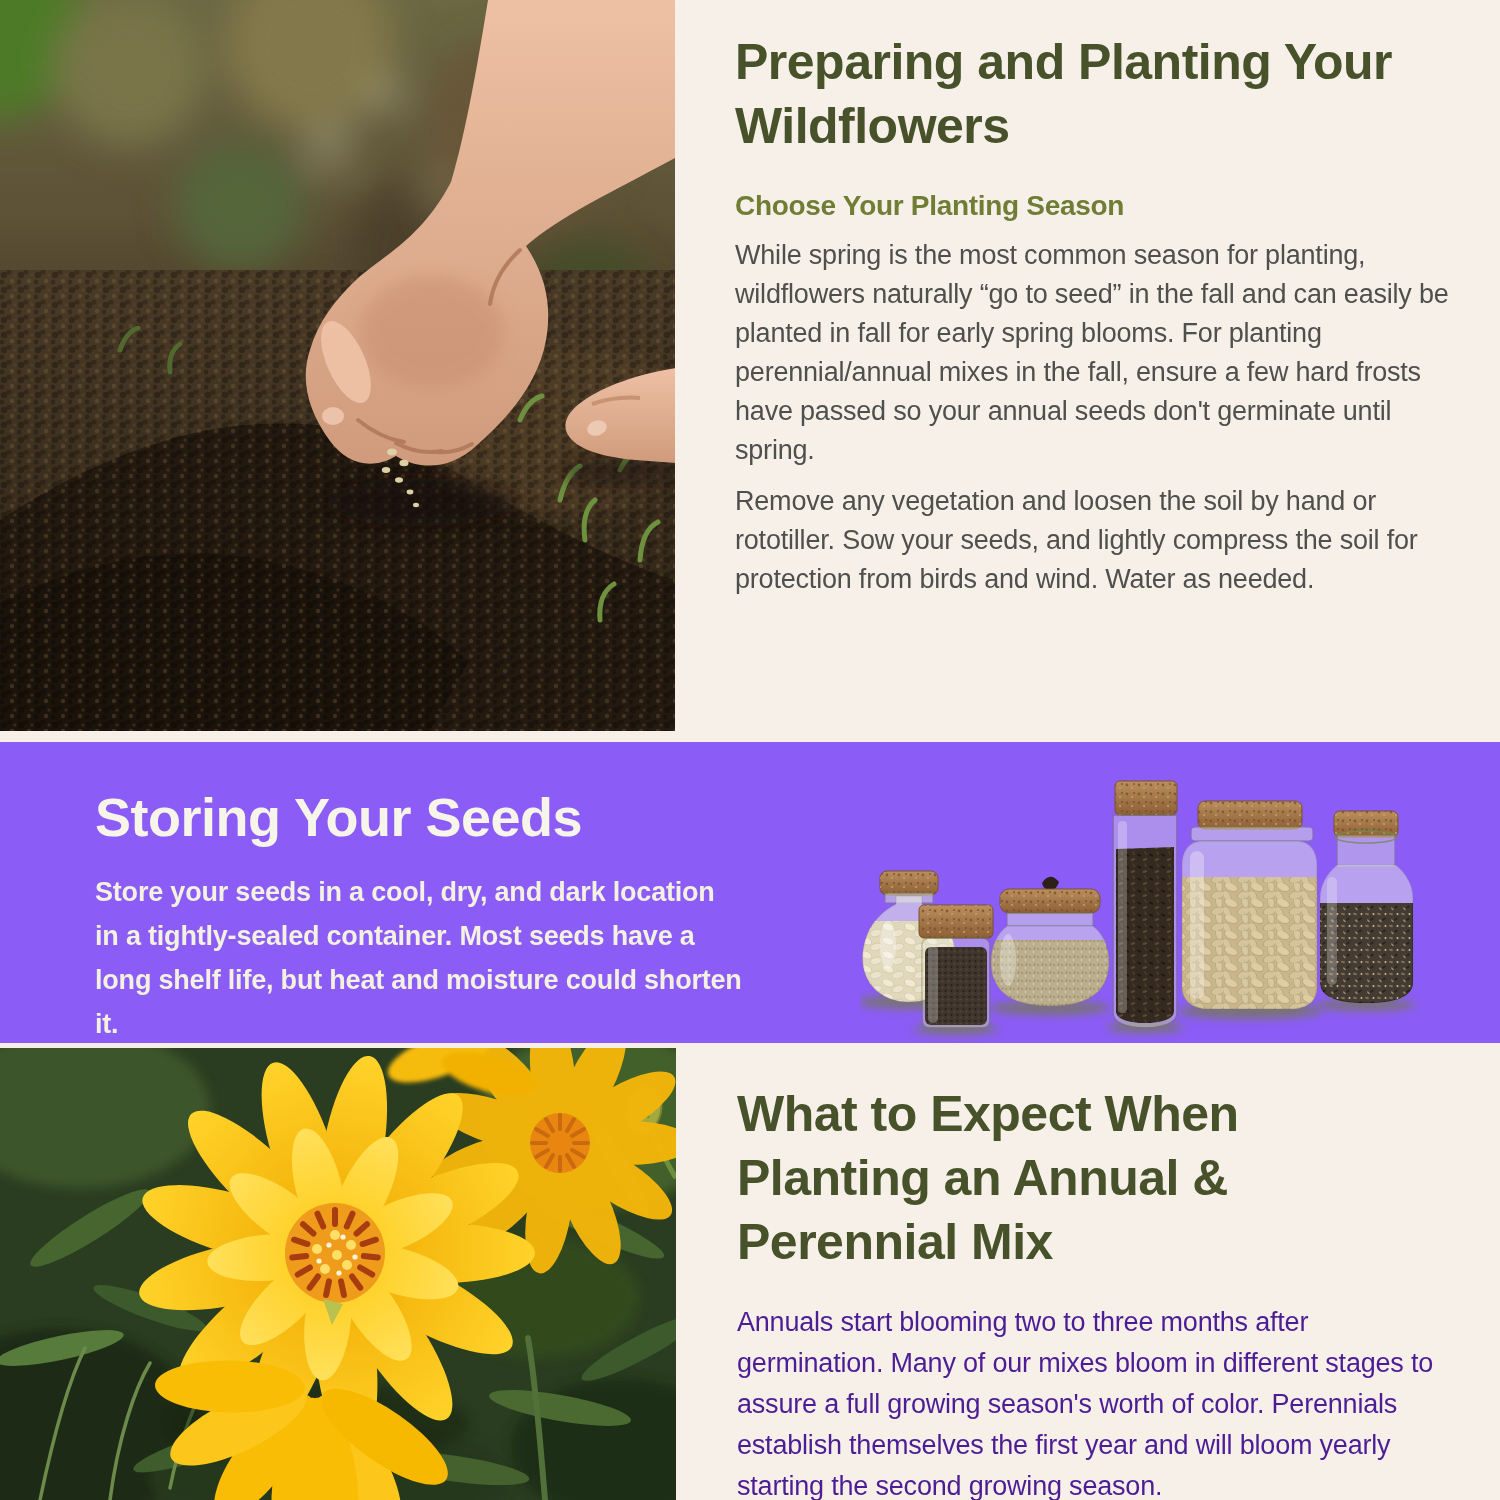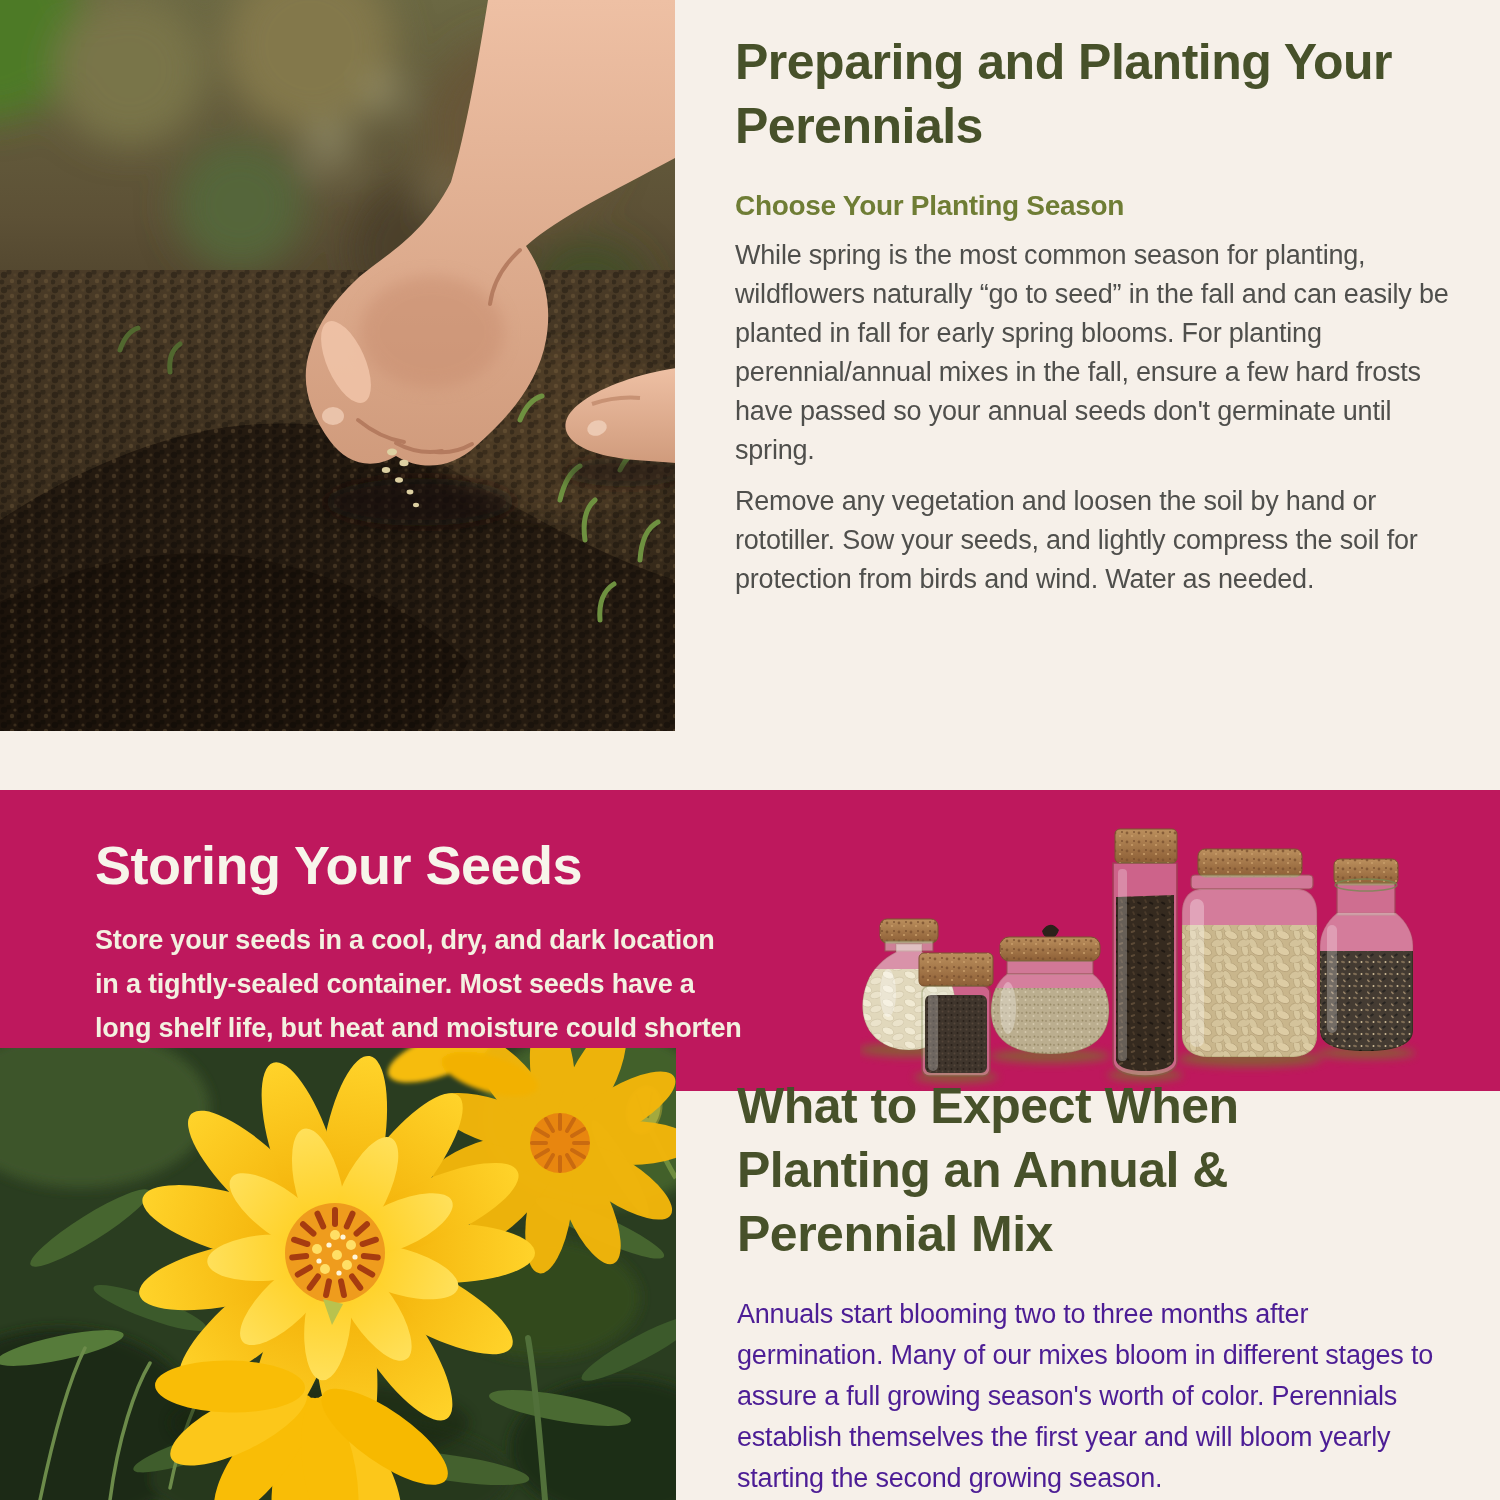--- a/index.html
+++ b/index.html
@@ -26,40 +26,39 @@
     color:#6f7d35;
   }
   .subsection p{
     margin:12px 0 12px 0;width:716px;
     font-size:27px;line-height:39px;letter-spacing:-0.2px;
     color:#4f4f4c;
   }
 
   .band{
     position:absolute;left:0;top:742px;width:1500px;height:301px;
-    background:#be185d;
-    margin-top:48px;
+    background:#8b5cf6;
   }
   .band h2{
     position:absolute;left:95px;top:44px;margin:0;
     font-size:54px;line-height:62px;font-weight:700;letter-spacing:-0.5px;
     color:#f7f5ea;
   }
   .band p{
     position:absolute;left:95px;top:128px;margin:0;width:650px;
     font-size:27px;line-height:44px;letter-spacing:-0.2px;
     color:#f3f1e0;
     font-weight:bold;
   }
   .jars{position:absolute;left:860px;top:13px;width:560px;height:290px;}
   .jars svg{display:block;width:100%;height:100%;}
 
   .bottom-text{position:absolute;left:737px;top:1074px;width:730px;}
   .bottom-text h2{
-    margin:0 0 28px 0;width:590px;
+    margin:8px 0 28px 0;width:590px;
     font-size:50px;line-height:64px;font-weight:700;letter-spacing:-0.5px;
     color:#47512a;
   }
   .bottom-text p{
     margin:0;width:720px;
     font-size:27px;line-height:41px;letter-spacing:-0.2px;
     color:#4c1d95;
   }
 </style>
 </head>
@@ -154,21 +153,21 @@
       <g>
         <ellipse cx="625" cy="472" rx="62" ry="15" fill="#120d07" opacity="0.5" filter="url(#b8)"></ellipse>
         <path d="M676,368 C638,374 604,386 583,401 C566,413 560,426 571,439 C584,453 613,459 649,461 L676,463 Z" fill="url(#skin)"></path>
         <ellipse cx="597" cy="428" rx="10" ry="7.5" fill="#ecc9b2" transform="rotate(-18 597 428)"></ellipse>
         <path d="M592,404 q24,-8 48,-6" stroke="#c08a6c" stroke-width="4" fill="none" opacity="0.8"></path>
       </g>
     </svg>
   </figure>
 
   <section class="top-text">
-    <h1>Preparing and Planting Your Perennials</h1>
+    <h1>Preparing and Planting Your Wildflowers</h1>
     <div class="subsection">
       <h3>Choose Your Planting Season</h3>
       <p>While spring is the most common season for planting, wildflowers naturally “go to seed” in the fall and can easily be planted in fall for early spring blooms. For planting perennial/annual mixes in the fall, ensure a few hard frosts have passed so your annual seeds don't germinate until spring.</p>
     </div>
     <div class="subsection">
       <p>Remove any vegetation and loosen the soil by hand or rototiller. Sow your seeds, and lightly compress the soil for protection from birds and wind. Water as needed.</p>
     </div>
   </section>
 
   <section class="band">

